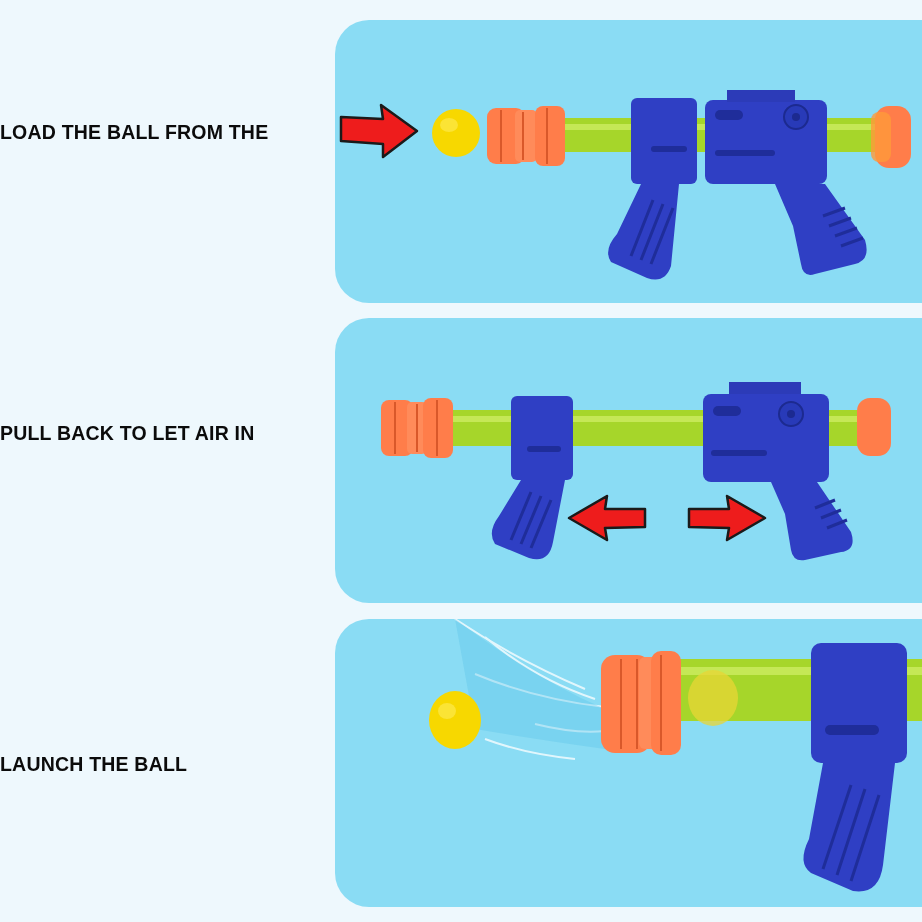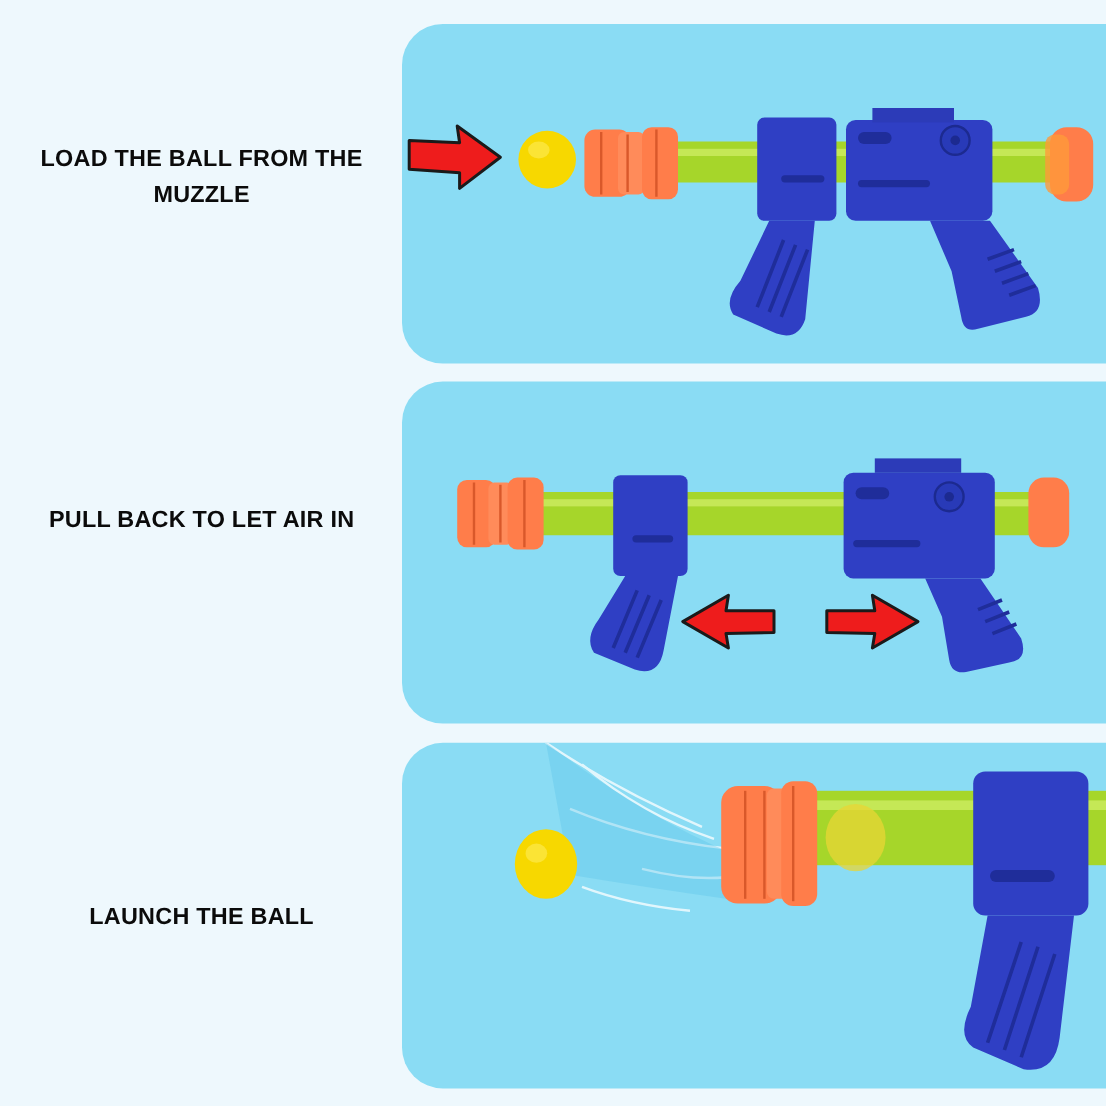--- a/index.html
+++ b/index.html
@@ -4,38 +4,37 @@
   <style>
     html, body { margin: 0; padding: 0; }
     body {
       width: 922px; height: 922px; overflow: hidden;
       background: #eef8fd;
       position: relative;
       font-family: "Liberation Sans", "DejaVu Sans", sans-serif;
     }
     .step-label {
       position: absolute; left: 0; width: 336px;
-      text-align: center; color: #0b0b0b;
+      text-align: left; color: #0b0b0b;
       font-weight: 700; font-size: 19.5px; line-height: 30px;
       letter-spacing: 0.2px;
     }
     .panel {
       position: absolute; left: 335px; width: 600px;
       background: #8adcf4;
       border-radius: 34px 0 0 34px;
       overflow: hidden;
     }
     .panel svg { position: absolute; left: 0; top: 0; }
   </style>
 </head>
 <body>
 
 <div class="step-label" style="top:117px;">
   <div>LOAD THE BALL FROM THE</div>
-  <div>MUZZLE</div>
 </div>
 
 <div class="panel" style="top:20px; height:283px;">
   <svg width="600" height="283" viewBox="0 0 600 283">
 
     <g>
       <polygon points="6,97 48,99 46,85 82,111 48,137 48,124 6,121" fill="#ee1c1c" stroke="#1a1a1a" stroke-width="2.5" stroke-linejoin="round"></polygon>
     </g>
 
     <g>

